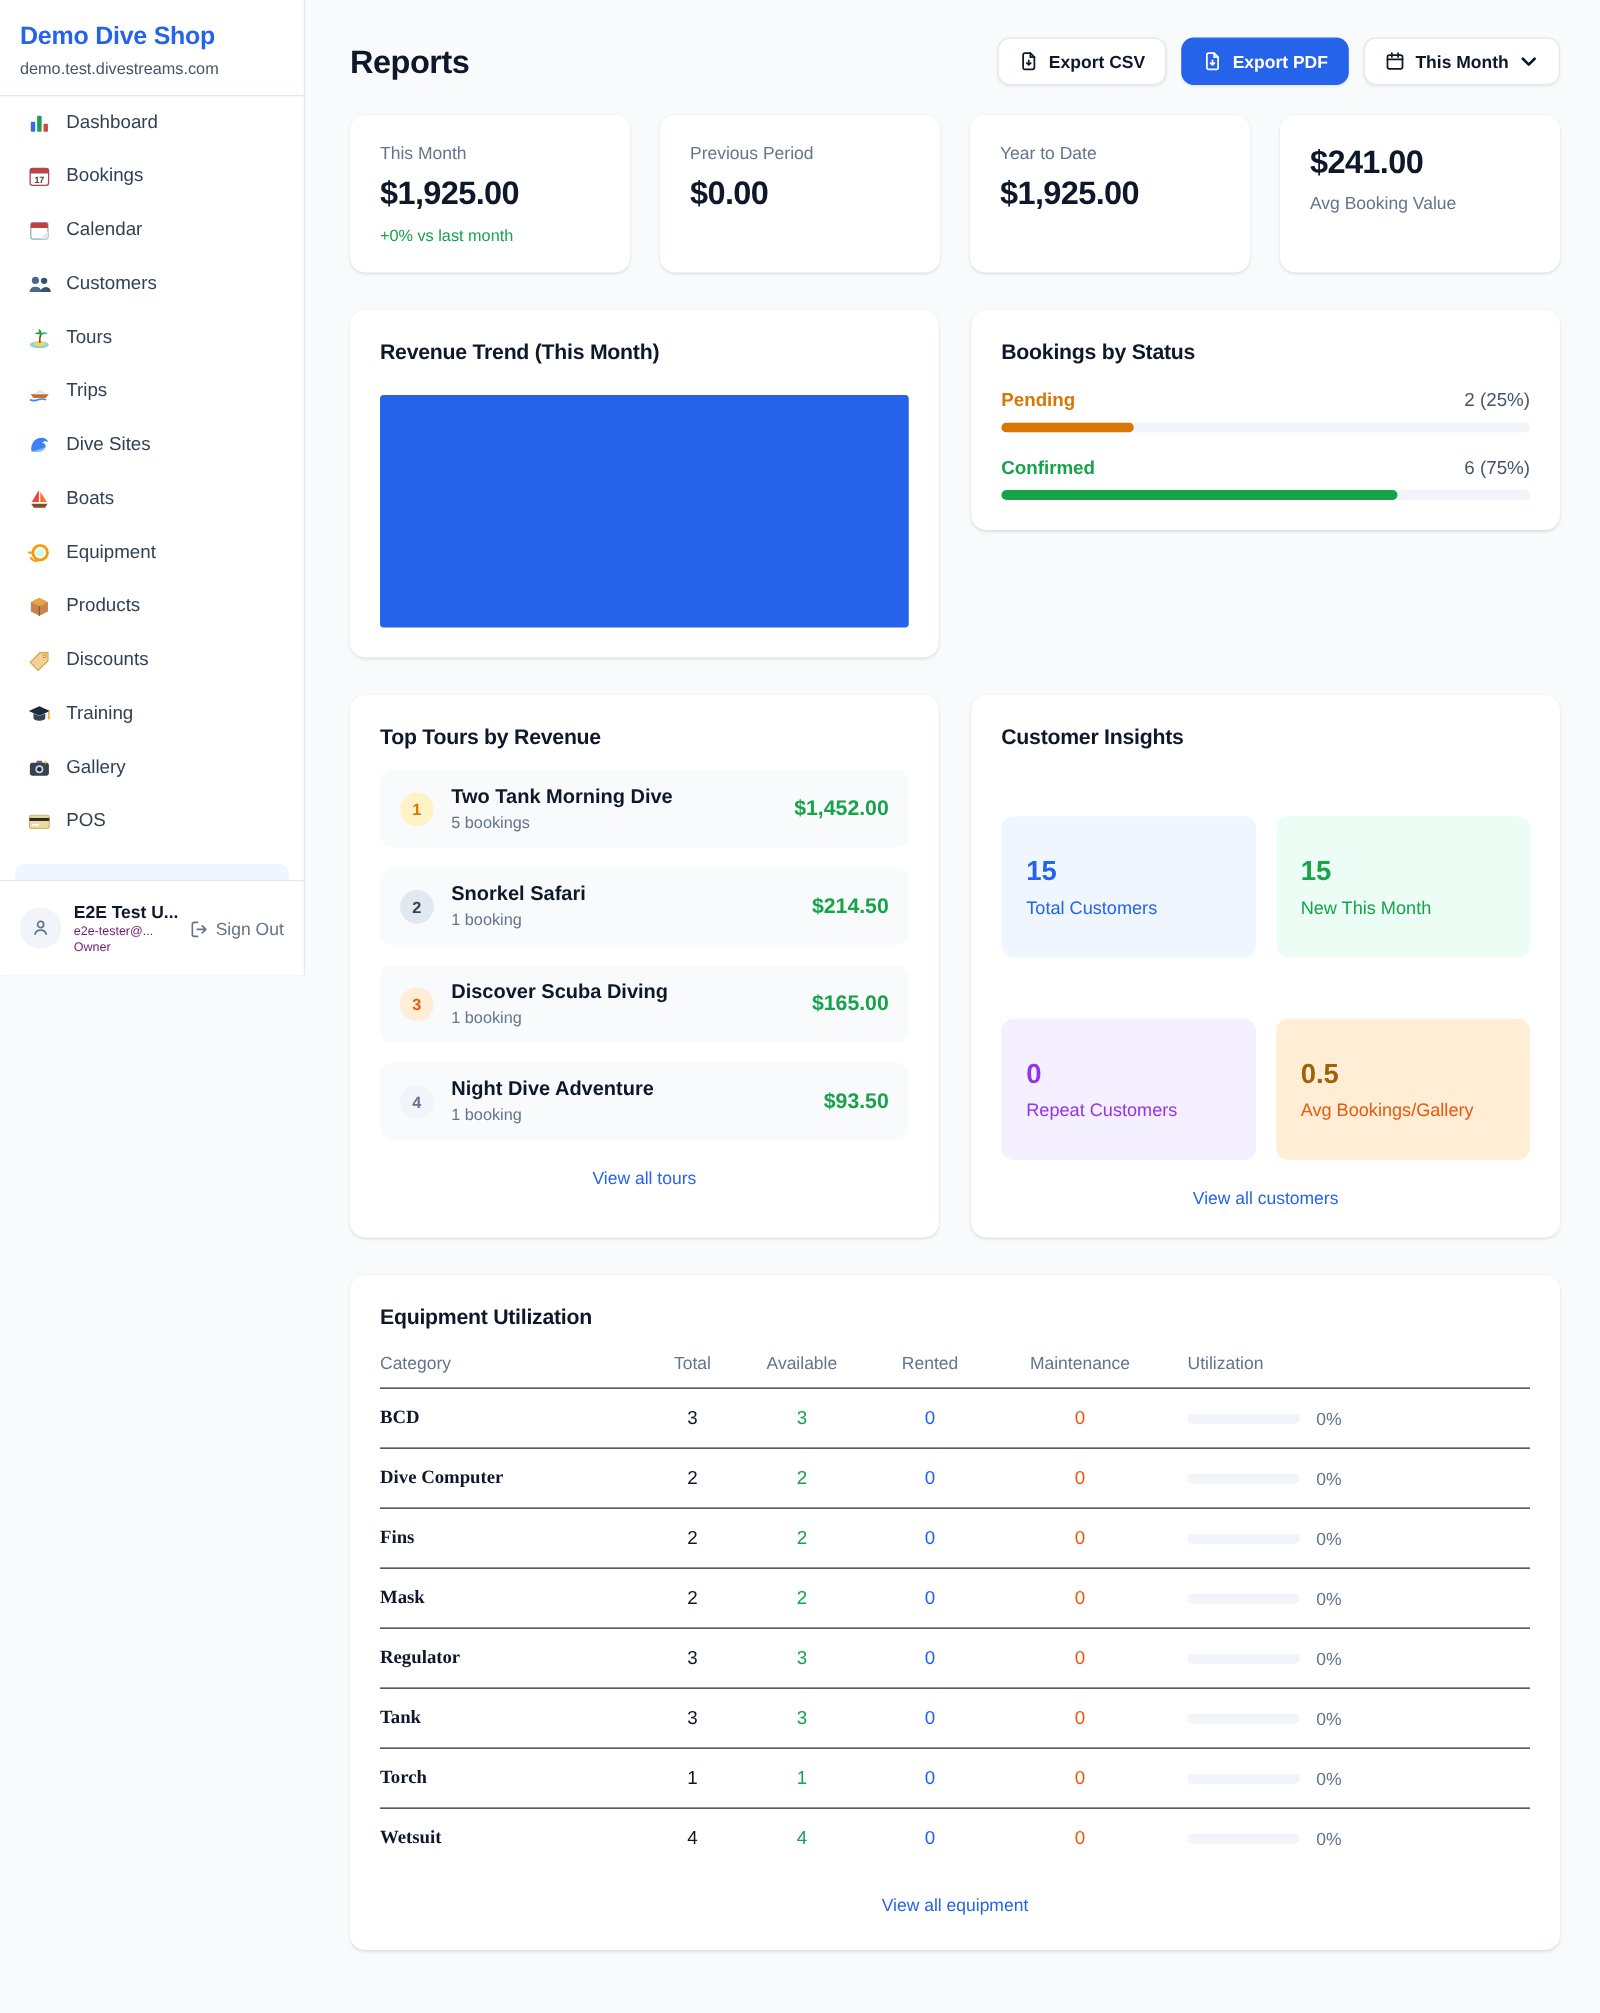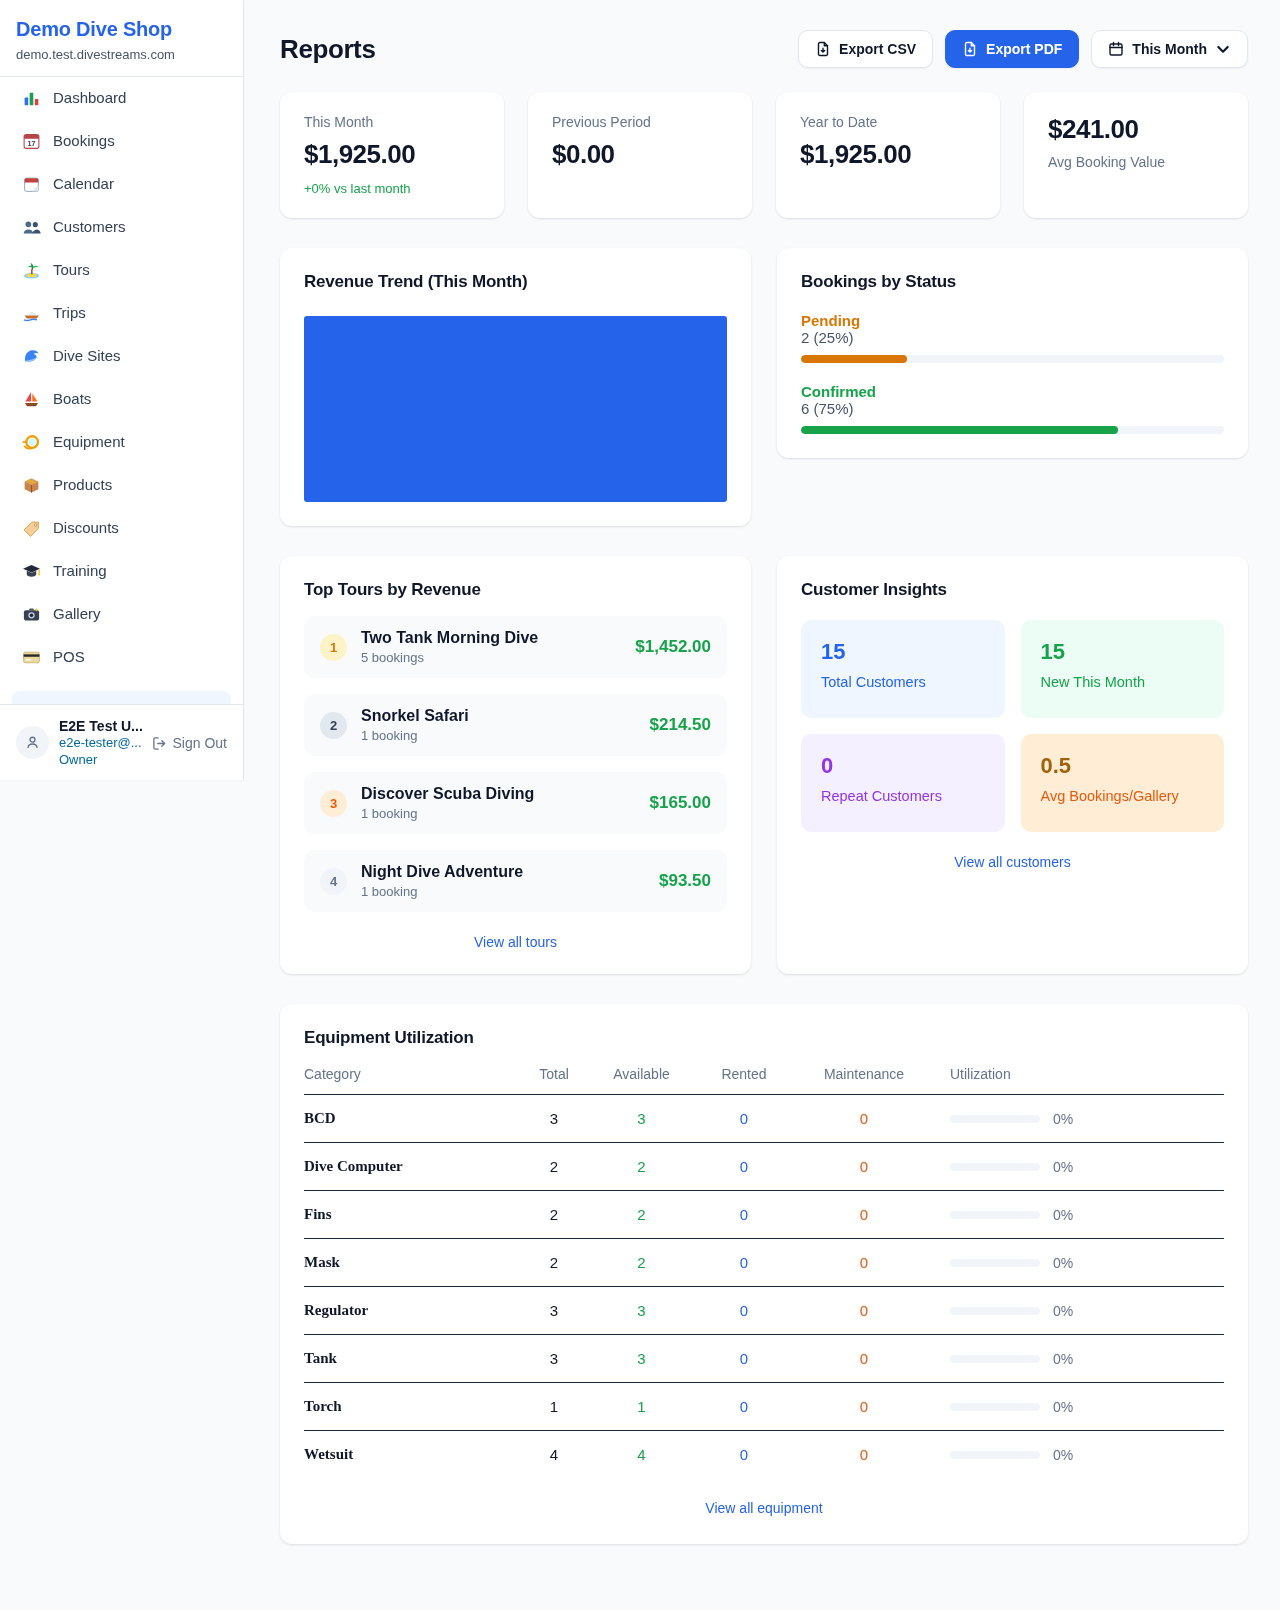--- a/index.html
+++ b/index.html
@@ -31,21 +31,21 @@
   .user-footer {
     border-top: 1px solid #e2e8f0; height: 76px; padding: 10px 16px;
     display: flex; align-items: center; gap: 10px;
   }
   .avatar {
     width: 33px; height: 33px; border-radius: 50%; background: #f1f5f9;
     display: flex; align-items: center; justify-content: center; flex: 0 0 33px;
   }
   .user-meta { flex: 1; min-width: 0; line-height: 1.3; }
   .user-name { font-size: 14px; font-weight: 700; color: #0f172a; white-space: nowrap; }
-  .user-email, .user-role { font-size: 13px; color: #0369a1; white-space: nowrap; }
+  .user-email, .user-role { font-size: 10px; color: #701a75; white-space: nowrap; }
   .signout {
     display: flex; align-items: flex-end; gap: 6px; color: #64748b; font-size: 14px;
     background: none; border: none; cursor: pointer; font-family: inherit; white-space: nowrap;
   }
   
   .main { position: absolute; left: 248px; top: 0; width: 1032px; padding: 30px 32px 40px; }
   .page-header { display: flex; align-items: center; justify-content: space-between; margin-bottom: 24px; }
   .page-title { font-size: 26px; font-weight: 800; letter-spacing: -.4px; }
   .header-actions { display: flex; gap: 12px; }
   .btn {
@@ -69,21 +69,21 @@
   .stat-value { font-size: 26px; font-weight: 800; letter-spacing: -.5px; margin-top: 9px; }
   .stat-delta { font-size: 13px; color: #16a34a; margin-top: 11px; }
   .stat-card.value-first .stat-value { margin-top: 0; }
   .stat-card.value-first .stat-label { margin-top: 9px; }
   .row-2col { display: grid; grid-template-columns: 1fr 1fr; gap: 26px; margin-top: 30px; }
   .row-2col.top-align { align-items: start; }
   
   .chart-block { height: 186px; border-radius: 3px; margin-top: 24px; }
   
   .status-row { margin-top: 20px; }
-  .status-line { display: flex; justify-content: space-between; align-items: baseline; flex-direction: column; }
+  .status-line { display: flex; justify-content: space-between; align-items: baseline; }
   .status-label { font-size: 15px; font-weight: 700; }
   .status-count { font-size: 15px; color: #475569; }
   .track { height: 8px; background: #f1f5f9; border-radius: 999px; margin-top: 9px; overflow: hidden; }
   .fill { height: 100%; border-radius: 999px; }
   
   .tour-row {
     display: flex; align-items: center; gap: 14px; background: #f8fafc;
     border-radius: 10px; padding: 13px 16px; margin-top: 16px; cursor: pointer;
   }
   .tour-row:first-of-type { margin-top: 20px; }
@@ -94,21 +94,21 @@
   }
   .tour-name { font-size: 16px; font-weight: 600; color: #0f172a; }
   .tour-bookings { font-size: 13px; color: #64748b; margin-top: 3px; }
   .tour-revenue { margin-left: auto; font-size: 17px; font-weight: 700; color: #16a34a; }
   .view-link {
     display: block; text-align: center; margin-top: 22px; color: #2563eb;
     font-size: 14px; text-decoration: none; cursor: pointer;
   }
   
   .insight-grid { display: grid; grid-template-columns: 1fr 1fr; gap: 16px; margin-top: 20px; }
-  .insight-tile { border-radius: 10px; padding: 19px 20px; min-height: 98px; }
+  .insight-tile { border-radius: 10px; padding: 31px 20px; min-height: 98px; margin-top: 33px; }
   .insight-value { font-size: 22px; font-weight: 800; }
   .insight-label { font-size: 14.5px; font-weight: 500; margin-top: 9px; }
   
   .equipment-card { margin-top: 30px; padding-bottom: 28px; }
   .tbl { margin-top: 18px; }
   .tbl-head, .tbl-row {
     display: grid; grid-template-columns: 215px 70px 105px 100px 140px 1fr;
     align-items: center;
   }
   .tbl-head { padding-bottom: 12px; border-bottom: 1px solid #1e293b; }

